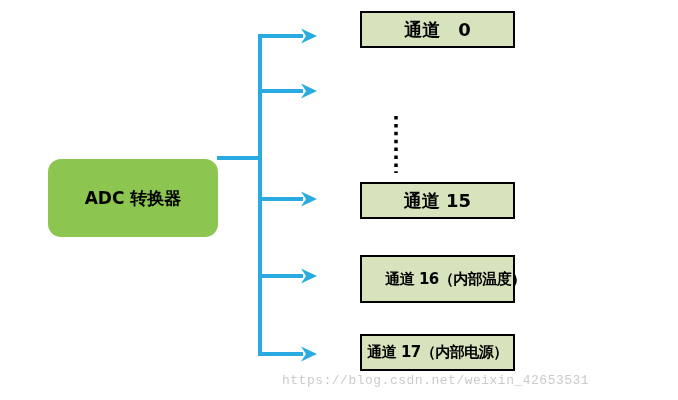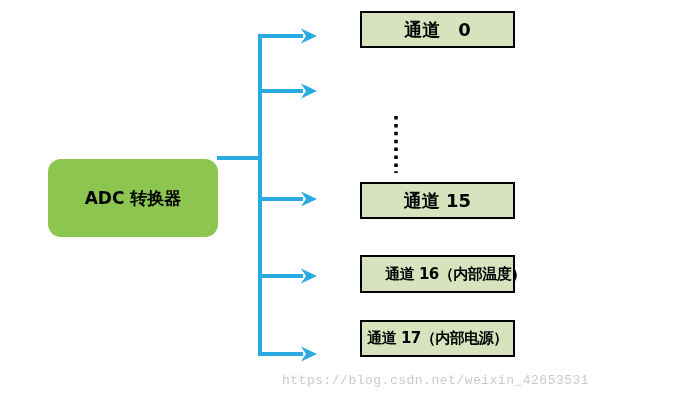--- a/index.html
+++ b/index.html
@@ -70,22 +70,22 @@
   }
   .channel-node .label {
     font-weight: bold;
     color: var(--ink, #000000);
     white-space: pre;
     font-size: 18px;
   }
   .c0  { top: 11px;  height: 37px; }
   .c1  { top: 71px;  height: 37px; }
   .c15 { top: 182px; height: 37px; text-align: right; }
-  .c16 { top: 255px; height: 38px; padding-left: 36px; }
-  .c17 { top: 320px; height: 37px; text-align: center; }
+  .c16 { top: 255px; height: 48px; padding-left: 36px; }
+  .c17 { top: 334px; height: 37px; text-align: center; }
   .c16 .label, .c17 .label { font-size: 15px; letter-spacing: -0.5px; }
   .watermark {
     position: absolute;
     left: 282px;
     top: 373px;
     font-family: "Liberation Mono", "DejaVu Sans Mono", monospace;
     font-size: 13px;
     letter-spacing: 0.5px;
     color: var(--watermark-color, #cbcbcb);
     white-space: pre;

